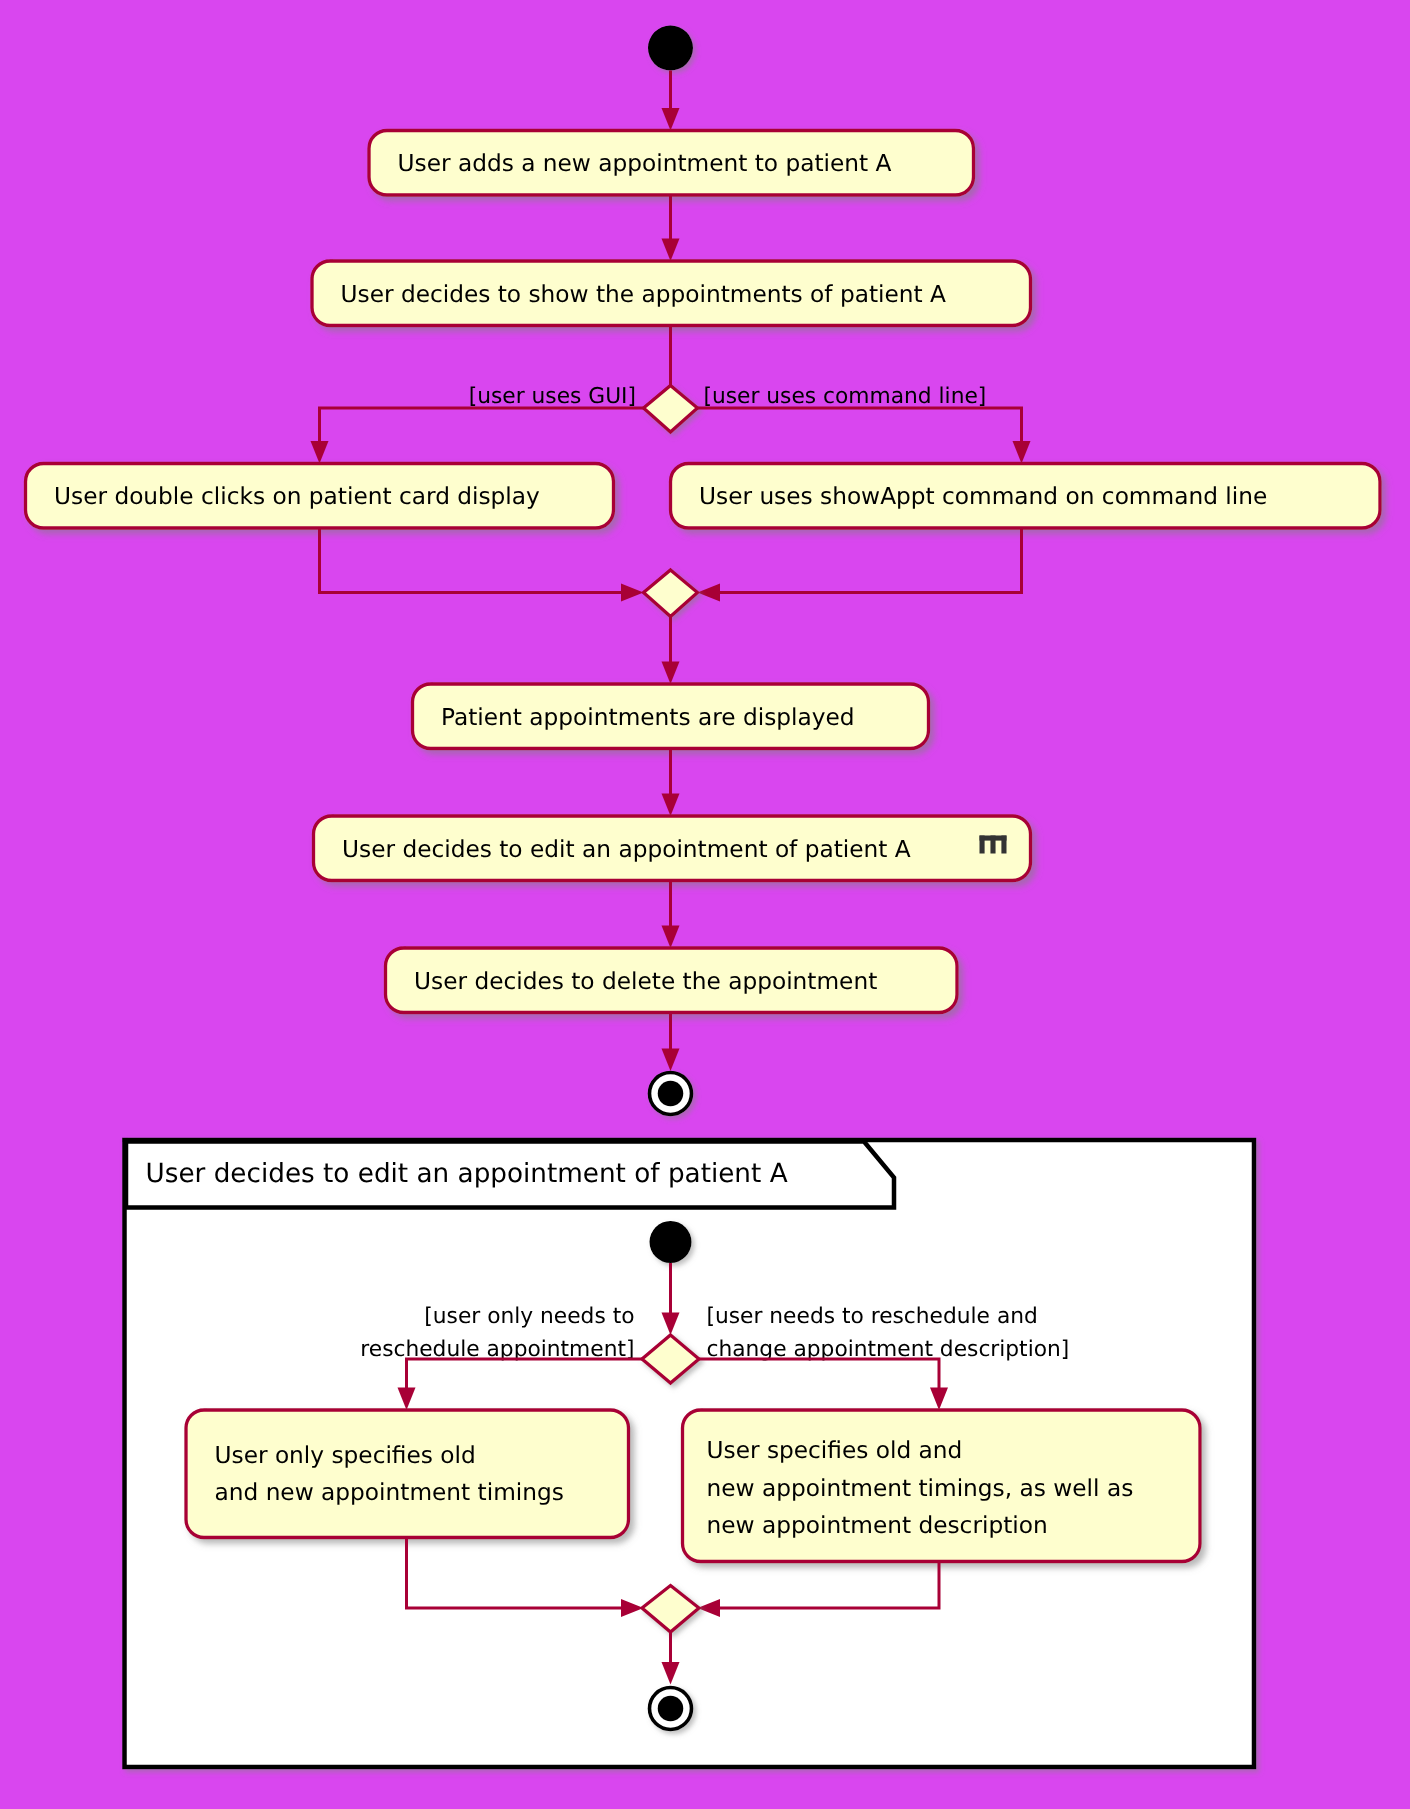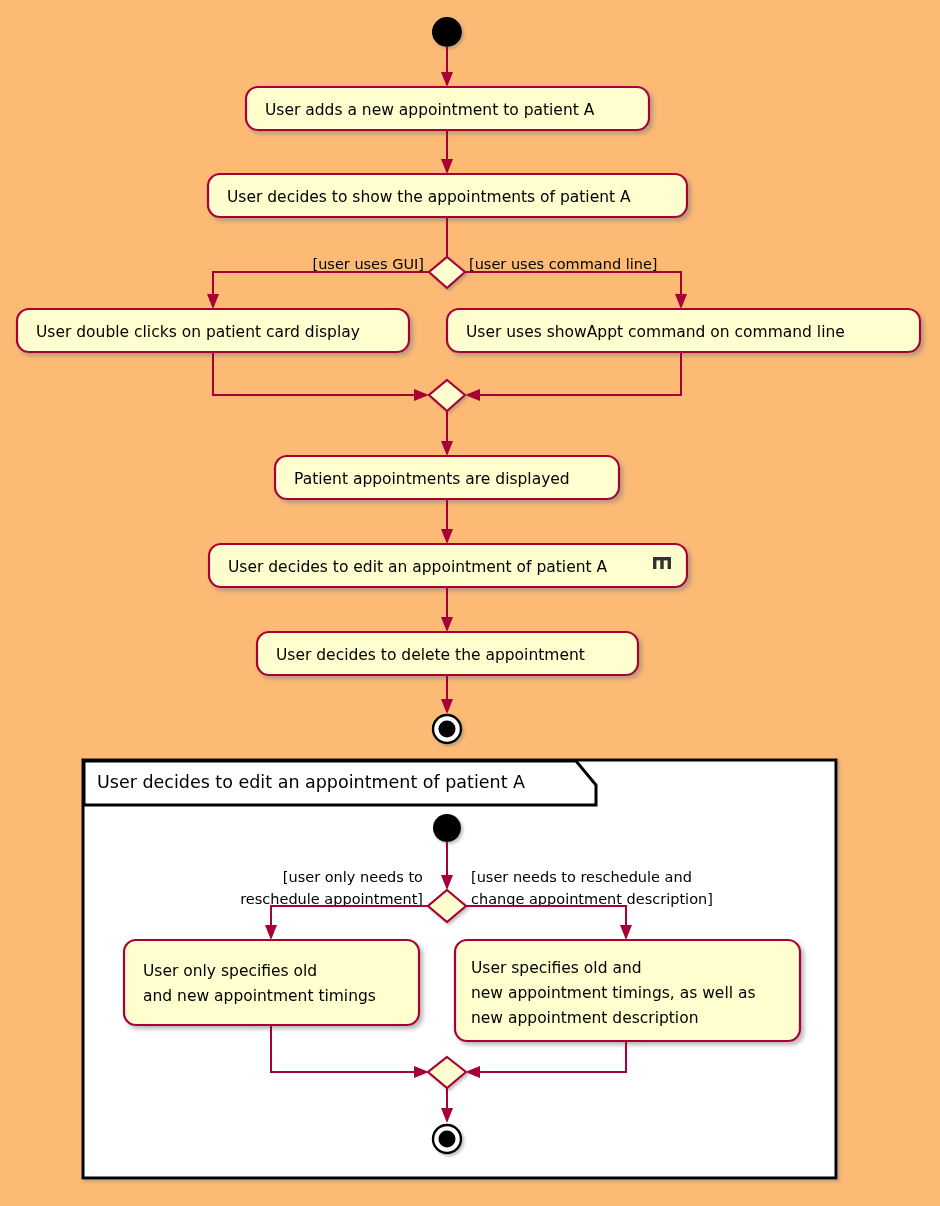--- a/index.html
+++ b/index.html
@@ -7,21 +7,21 @@
     padding: 0;
     background: #FFFFFF;
   }
   body {
     font-family: "DejaVu Sans", sans-serif;
   }
   #diagram {
     position: relative;
     width: 940px;
     height: 1206px;
-    background: #fdba74;
+    background: #d946ef;
     overflow: hidden;
   }
   #diagram svg {
     position: absolute;
     left: 0;
     top: 0;
   }
   .node-label {
     font-family: "DejaVu Sans", sans-serif;
     font-size: 15.5px;

